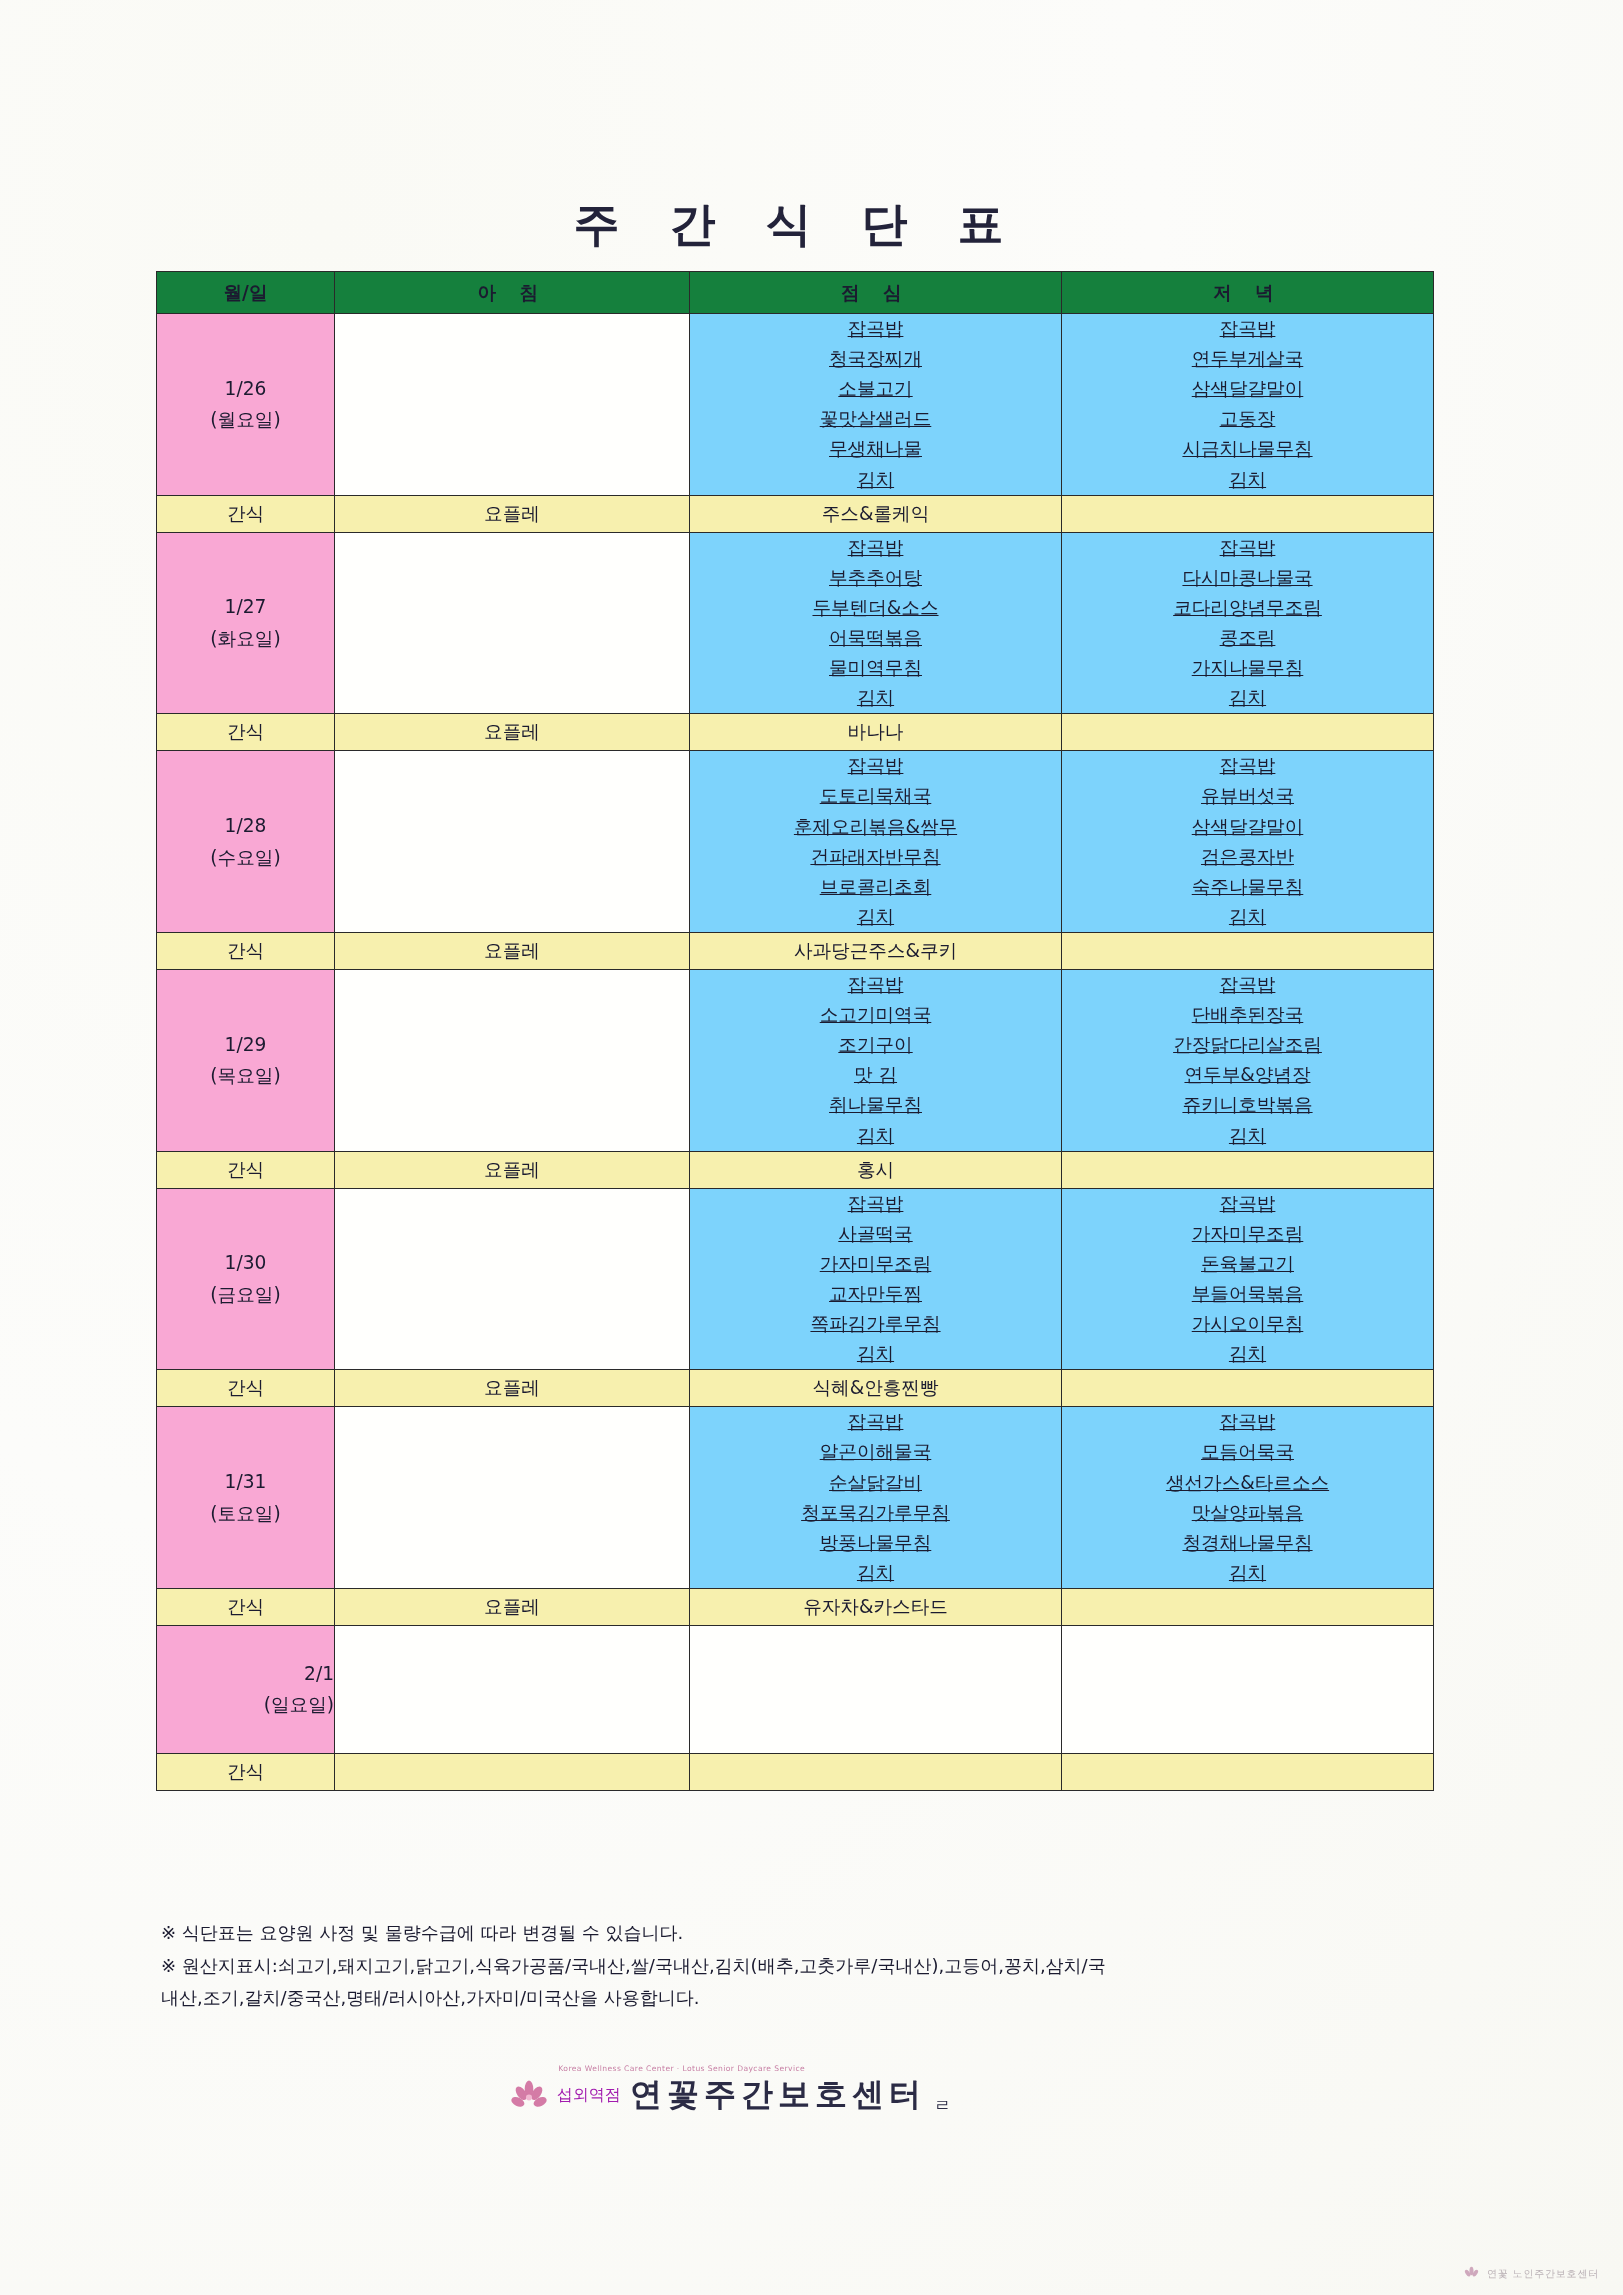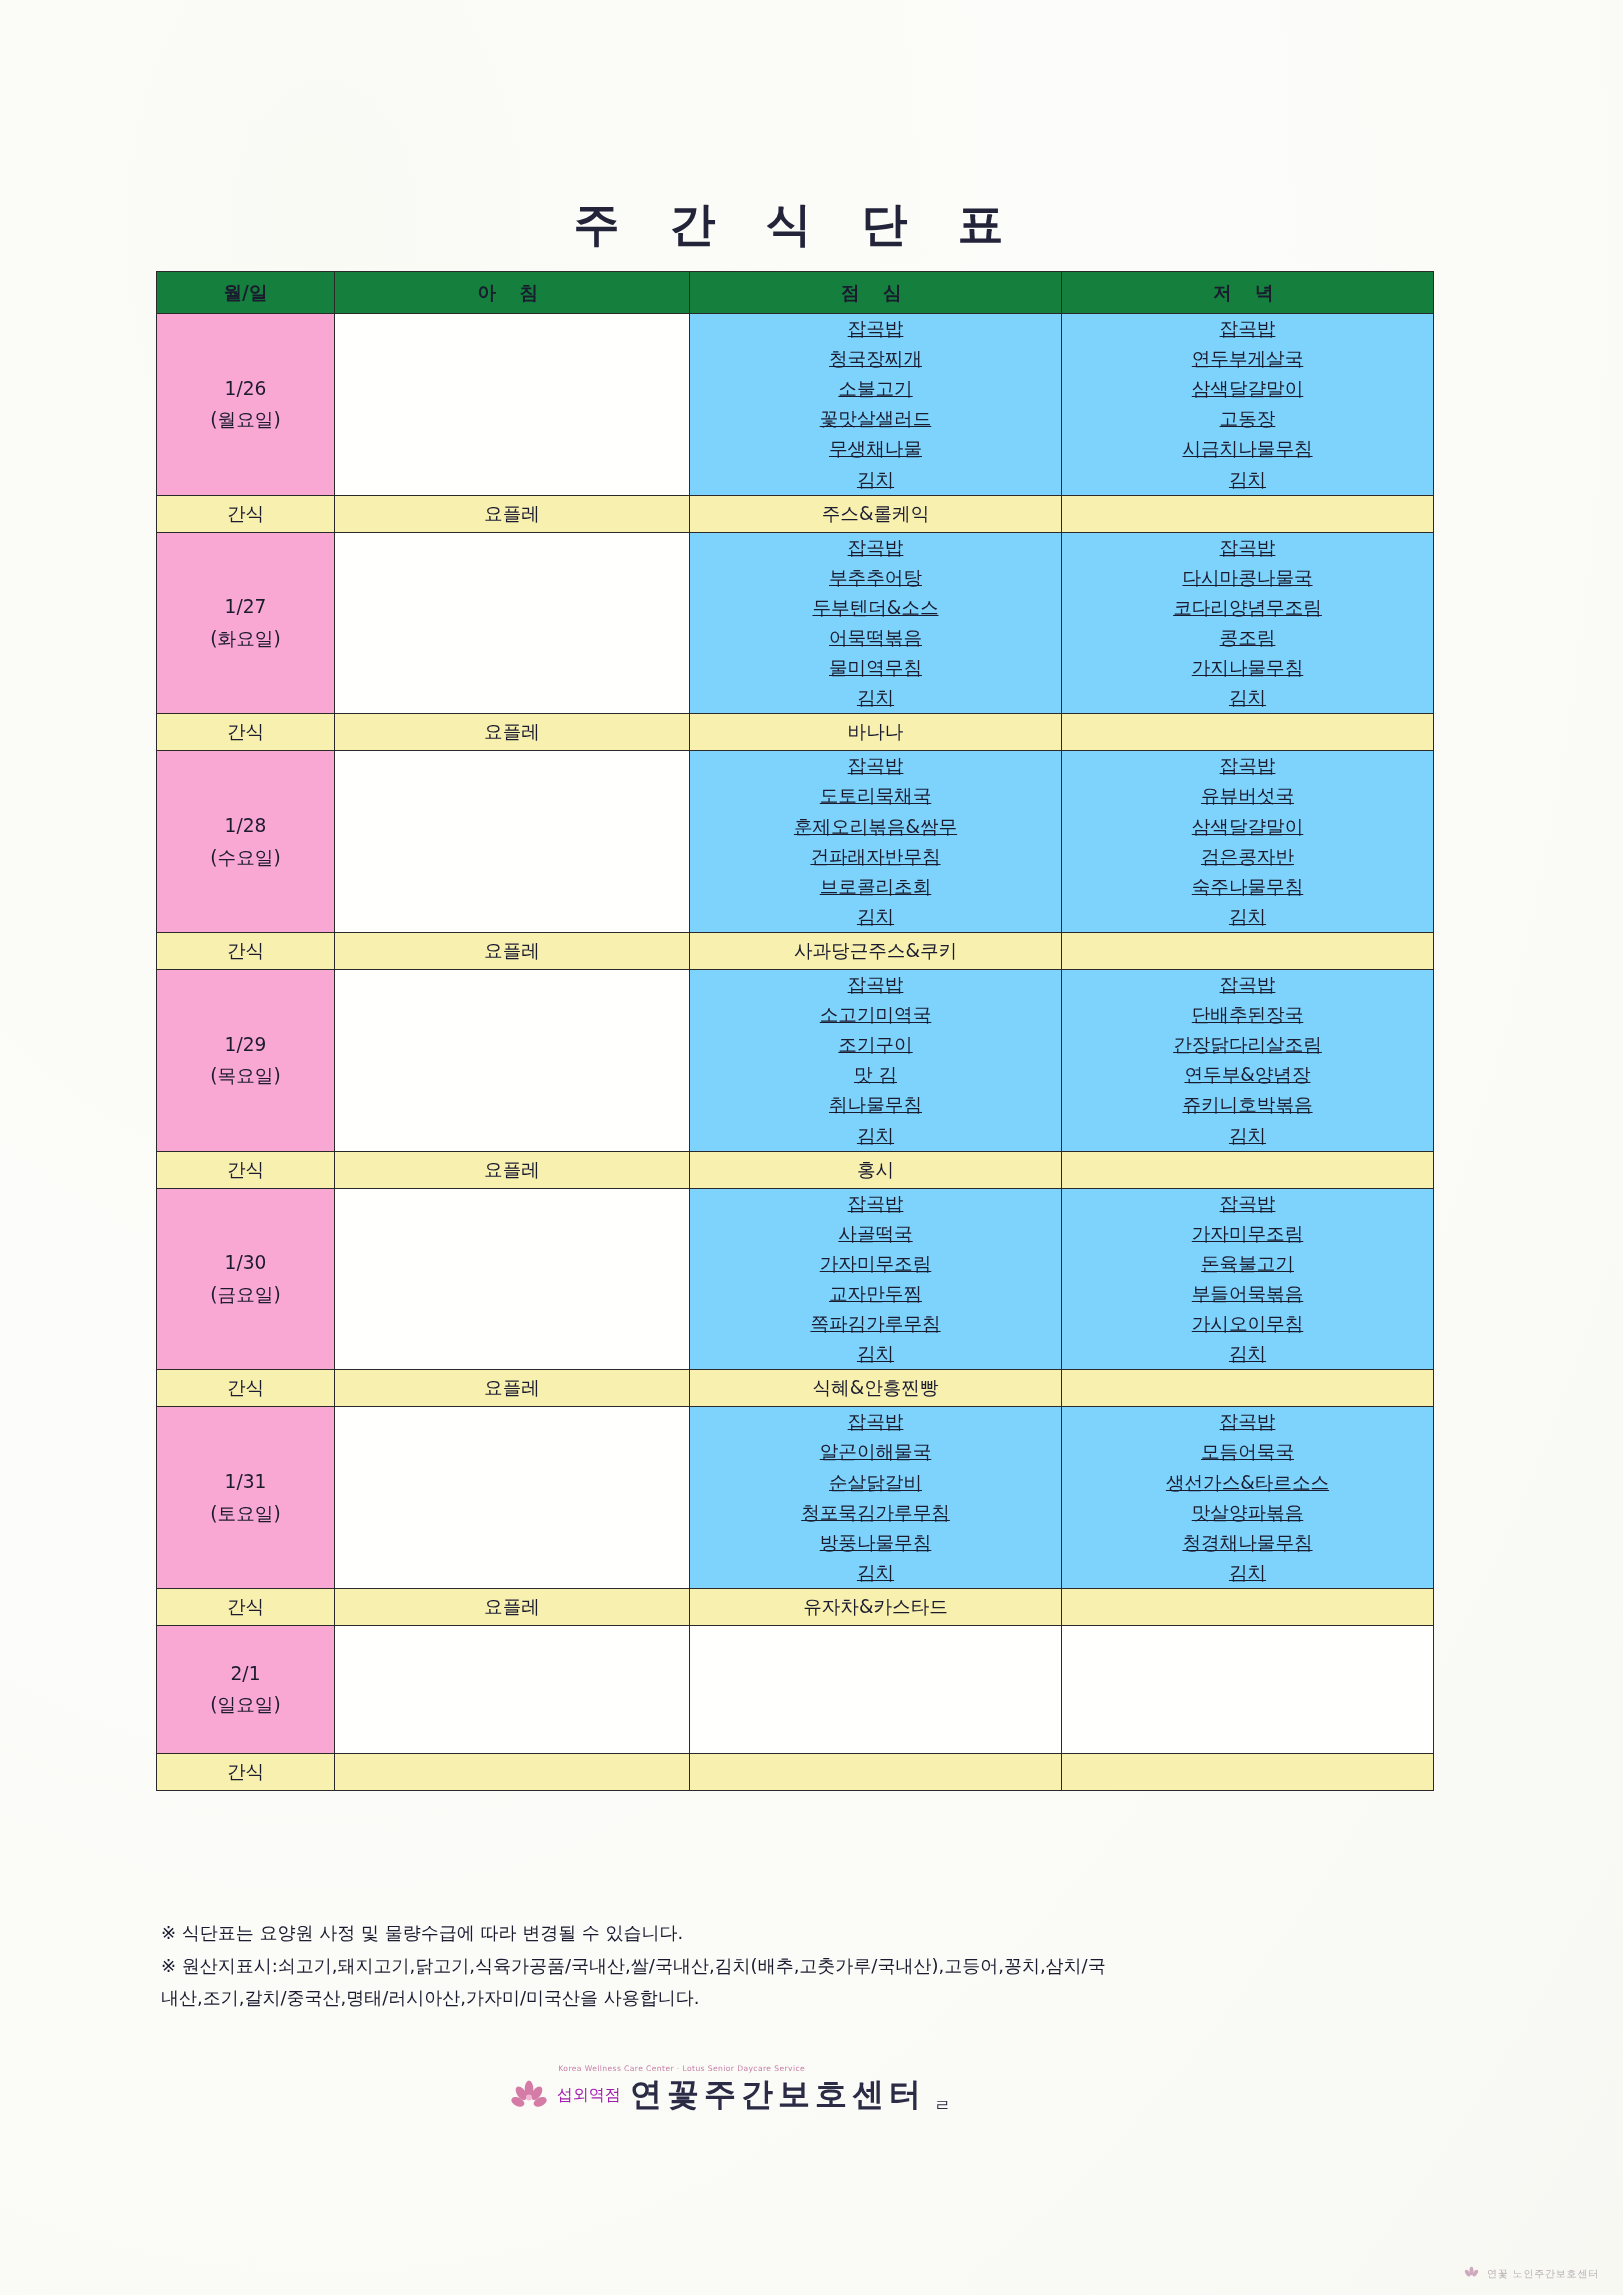--- a/index.html
+++ b/index.html
@@ -371,21 +371,21 @@
               <span class="meal-line">김치</span>
             </td>
           </tr>
           <tr class="snack-row">
             <td>간식</td>
             <td class="">요플레</td>
             <td class="">유자차&amp;카스타드</td>
             <td class="snack-empty">&nbsp;</td>
           </tr>
           <tr>
-            <td class="date-cell" style="height: 127px;">
+            <td class="date-cell" style="height: 127px; text-align: right;">
               <span class="meal-line">2/1</span>
               <span class="meal-line">(일요일)</span>
             </td>
             <td class="empty-cell" style="height: 127px;">&nbsp;</td>
             <td class="empty-cell" style="height: 127px;">&nbsp;</td>
             <td class="empty-cell" style="height: 127px;">&nbsp;</td>
           </tr>
           <tr class="snack-row">
             <td>간식</td>
             <td class="snack-empty">&nbsp;</td>

